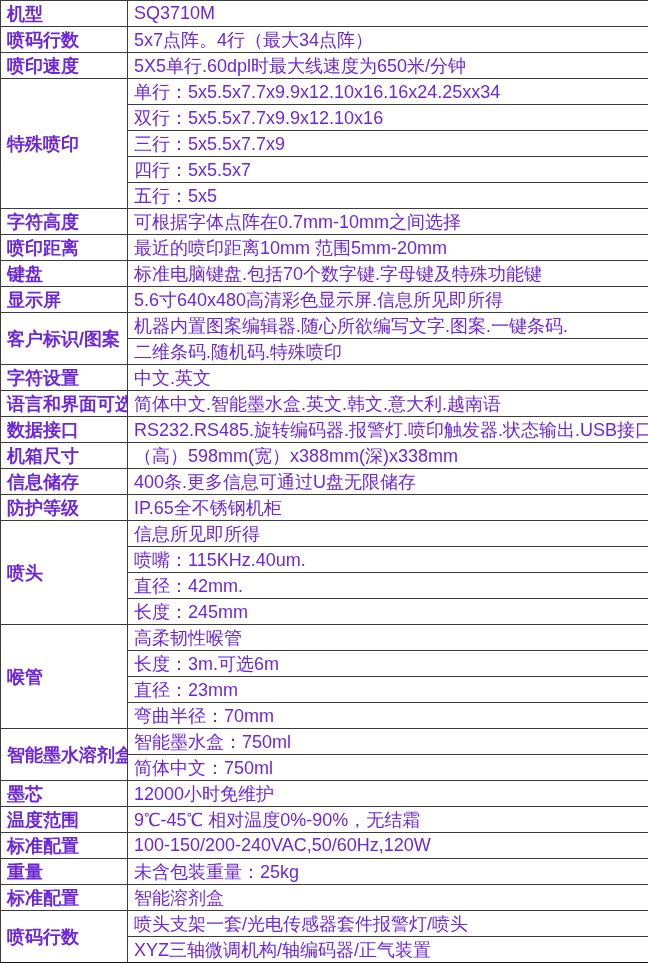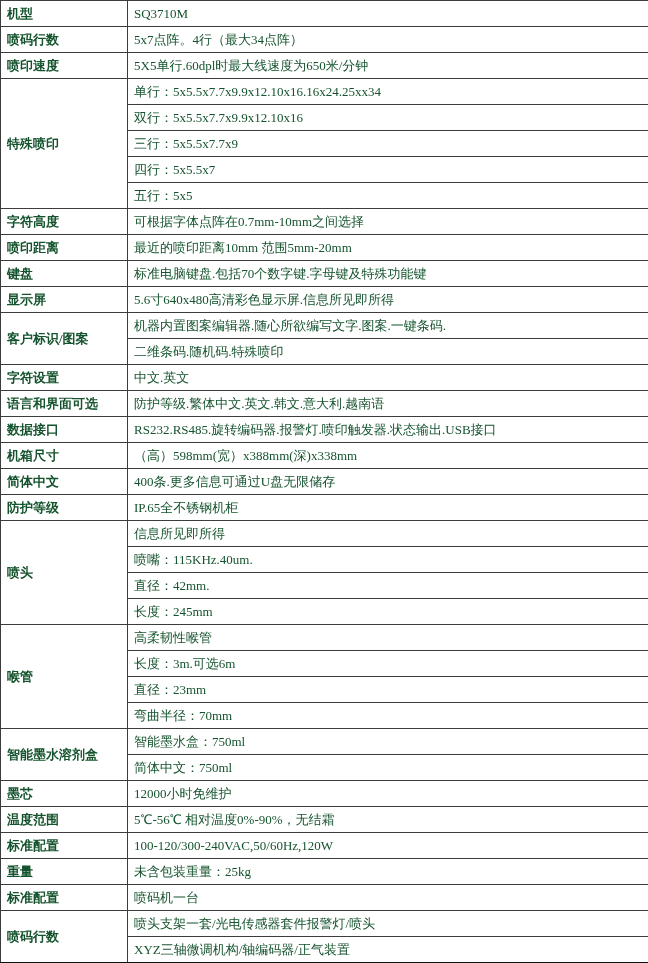--- a/index.html
+++ b/index.html
@@ -8,23 +8,23 @@
     background: #ffffff;
   }
   .spec-wrap {
     width: 648px;
     box-sizing: border-box;
   }
   table.spec {
     border-collapse: collapse;
     width: 648px;
     table-layout: fixed;
-    font-family: Liberation Serif, serif;
-    font-size: 13px;
-    color: #14532d;
+    font-family: Liberation Sans, sans-serif;
+    font-size: 18px;
+    color: #6d28d9;
     border: 1px solid #3c3c3c;
     border-bottom: 2px solid #111111;
   }
   table.spec td {
     border: 1px solid #3c3c3c;
     height: 25px;
     padding: 0 4px 0 6px;
     overflow: hidden;
     white-space: nowrap;
     vertical-align: middle;
@@ -96,32 +96,32 @@
     </tr>
     <tr>
       <td>二维条码.随机码.特殊喷印</td>
     </tr>
     <tr>
       <td class="label">字符设置</td>
       <td>中文.英文</td>
     </tr>
     <tr>
       <td class="label">语言和界面可选</td>
-      <td>防护等级.繁体中文.英文.韩文.意大利.越南语</td>
+      <td>简体中文.智能墨水盒.英文.韩文.意大利.越南语</td>
     </tr>
     <tr>
       <td class="label">数据接口</td>
       <td>RS232.RS485.旋转编码器.报警灯.喷印触发器.状态输出.USB接口</td>
     </tr>
     <tr>
       <td class="label">机箱尺寸</td>
       <td>（高）598mm(宽）x388mm(深)x338mm</td>
     </tr>
     <tr>
-      <td class="label">简体中文</td>
+      <td class="label">信息储存</td>
       <td>400条.更多信息可通过U盘无限储存</td>
     </tr>
     <tr>
       <td class="label">防护等级</td>
       <td>IP.65全不锈钢机柜</td>
     </tr>
     <tr>
       <td class="label" rowspan="4">喷头</td>
       <td>信息所见即所得</td>
     </tr>
@@ -153,33 +153,33 @@
     </tr>
     <tr>
       <td>简体中文：750ml</td>
     </tr>
     <tr>
       <td class="label">墨芯</td>
       <td>12000小时免维护</td>
     </tr>
     <tr>
       <td class="label">温度范围</td>
-      <td>5℃-56℃ 相对温度0%-90%，无结霜</td>
+      <td>9℃-45℃ 相对温度0%-90%，无结霜</td>
     </tr>
     <tr>
       <td class="label">标准配置</td>
-      <td>100-120/300-240VAC,50/60Hz,120W</td>
+      <td>100-150/200-240VAC,50/60Hz,120W</td>
     </tr>
     <tr>
       <td class="label">重量</td>
       <td>未含包装重量：25kg</td>
     </tr>
     <tr>
       <td class="label">标准配置</td>
-      <td>喷码机一台</td>
+      <td>智能溶剂盒</td>
     </tr>
     <tr>
       <td class="label" rowspan="2">喷码行数</td>
       <td>喷头支架一套/光电传感器套件报警灯/喷头</td>
     </tr>
     <tr>
       <td>XYZ三轴微调机构/轴编码器/正气装置</td>
     </tr>
   </tbody>
 </table>

